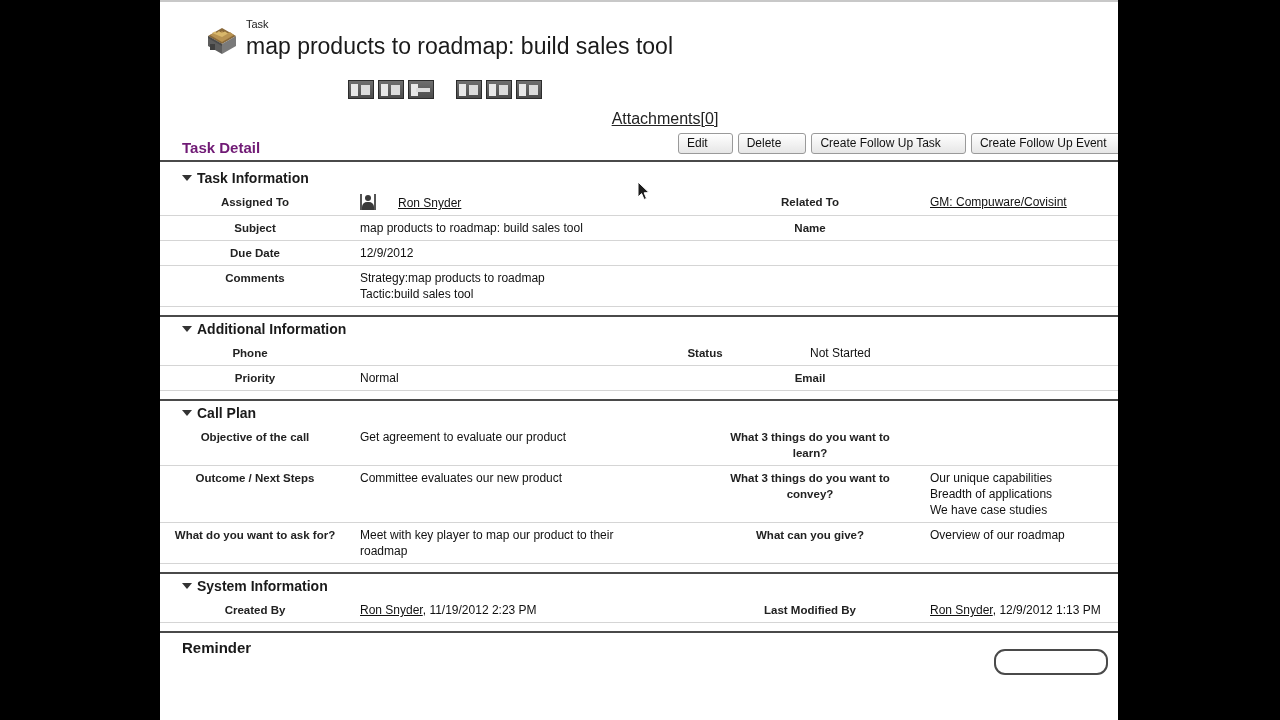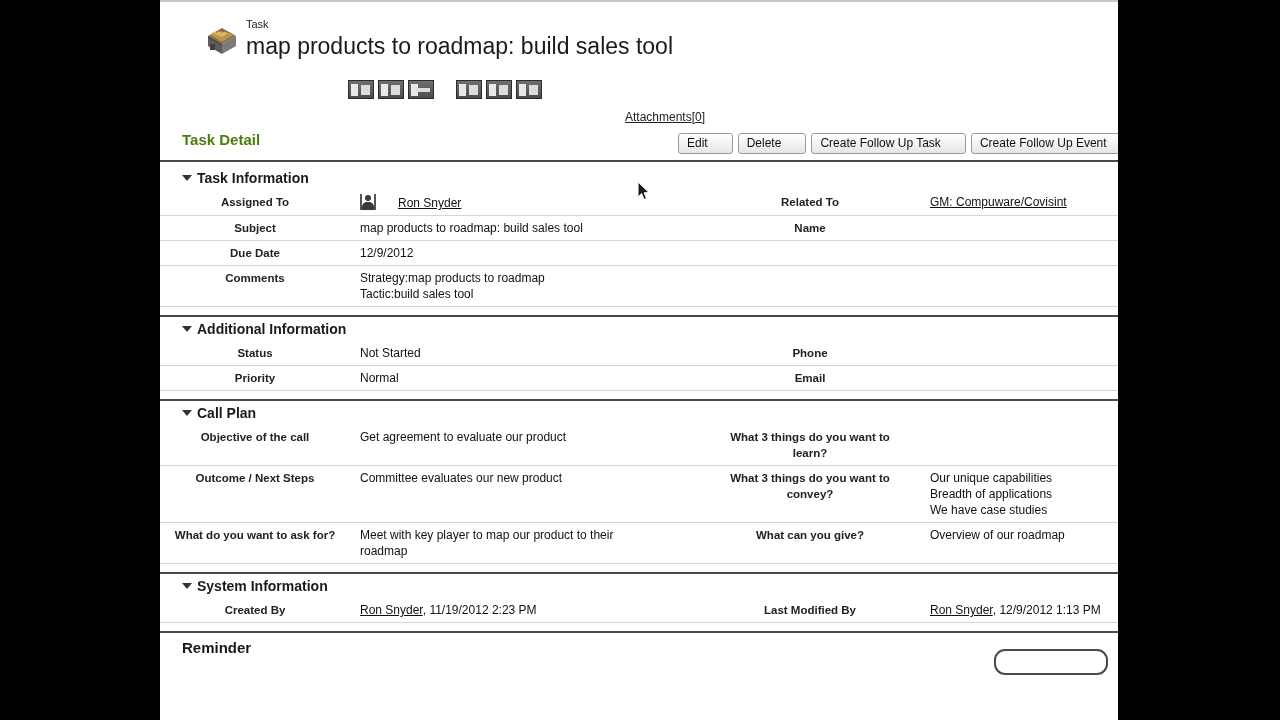--- a/index.html
+++ b/index.html
@@ -120,38 +120,38 @@
   .tool-gap { width: 14px; }
 
   
   #attach-row {
     position: absolute;
     left: 0; top: 110px;
     width: 1010px;
     text-align: center;
   }
   #attach-link {
-    font-size: 12px;
+    font-size: 16px;
     color: #222;
   }
   #attach-count { text-decoration: none; }
 
   #detail-bar {
     position: absolute;
     left: 0; top: 131px;
     width: 1010px;
     height: 26px;
   }
   #detail-title {
     position: absolute;
     left: 22px;
-    top: 0;
+    top: 8px;
     font-size: 15px;
     font-weight: bold;
-    color: #4d7c0f;
+    color: #701a75;
   }
   #btn-group {
     position: absolute;
     left: 518px;
     top: 2px;
     display: flex;
     gap: 5px;
   }
   .sf-btn {
     font-family: "Liberation Sans", sans-serif;
@@ -425,27 +425,27 @@
           <div class="sec-spacer"></div>
           <div class="sec-rule"></div>
         </div>
 
         <div class="section">
           <div class="sec-head">
             <span class="caret"></span><span>Additional Information</span>
           </div>
 
           <div class="row">
+            <div class="cell cell-right">
+              <div class="lbl">Phone</div>
+              <div class="val"></div>
+            </div>
             <div class="cell cell-left">
               <div class="lbl">Status</div>
               <div class="val">Not Started</div>
-            </div>
-            <div class="cell cell-right">
-              <div class="lbl">Phone</div>
-              <div class="val"></div>
             </div>
           </div>
 
           <div class="row last">
             <div class="cell cell-left">
               <div class="lbl">Priority</div>
               <div class="val">Normal</div>
             </div>
             <div class="cell cell-right">
               <div class="lbl">Email</div>

